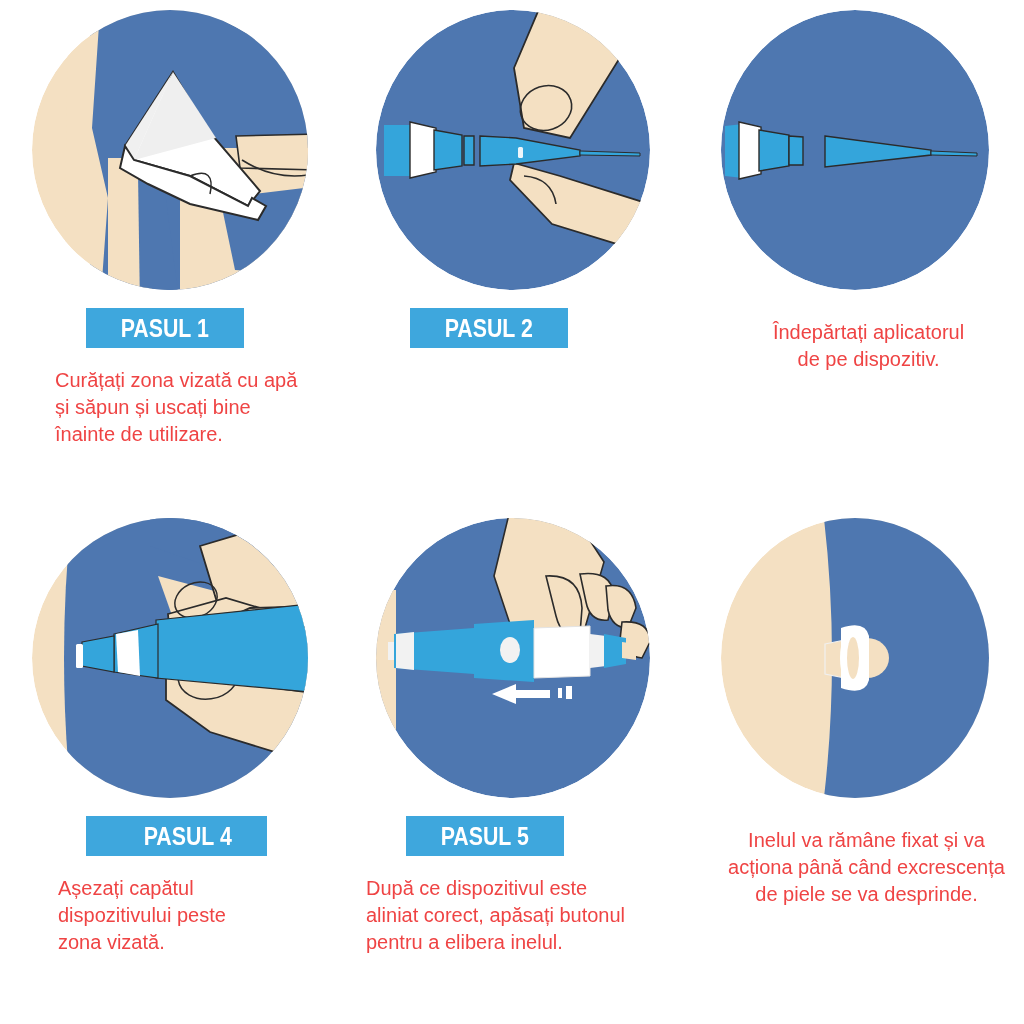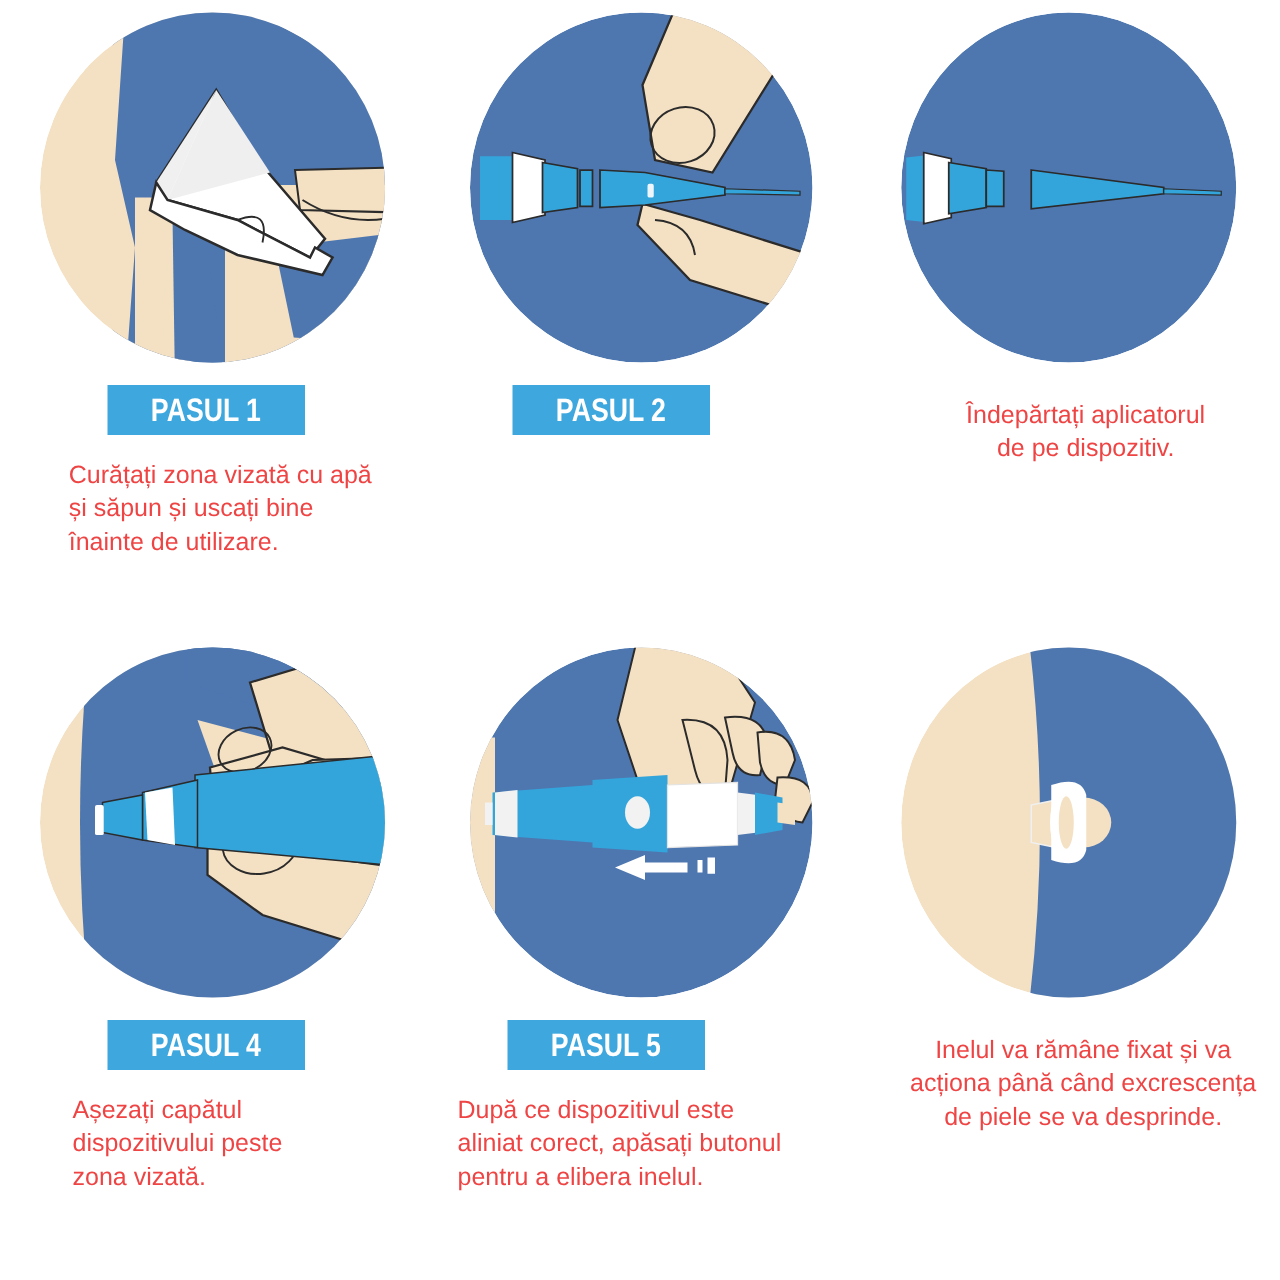--- a/index.html
+++ b/index.html
@@ -38,21 +38,21 @@
     margin-top:19px;
     white-space:pre-line;
   }
   .c1 .badge-box{margin-left:86px;}
   .c2 .badge-box{margin-left:70px;}
   .c3 .badge-box{margin-left:62px;}
   .c1 .caption{margin-left:55px;}
   .c2 .caption{margin-left:18px;}
   .c3 .caption{margin-left:28px;text-align:center;}
   .r2 .illus-wrap{height:300px;}
-  .r2.c1 .badge-box{margin-left:86px;}
+  .r2.c1 .badge-box{margin-left:86px;padding-left:23px;}
   .r2.c2 .badge-box{margin-left:66px;}
   .r2.c3 .badge-box{margin-left:58px;}
   .r2.c1 .caption{margin-left:58px;}
   .r2.c2 .caption{margin-left:26px;}
   .r2.c3 .caption{margin-left:24px;}
 </style>
 </head>
 <body>
 
 <div class="sheet">

